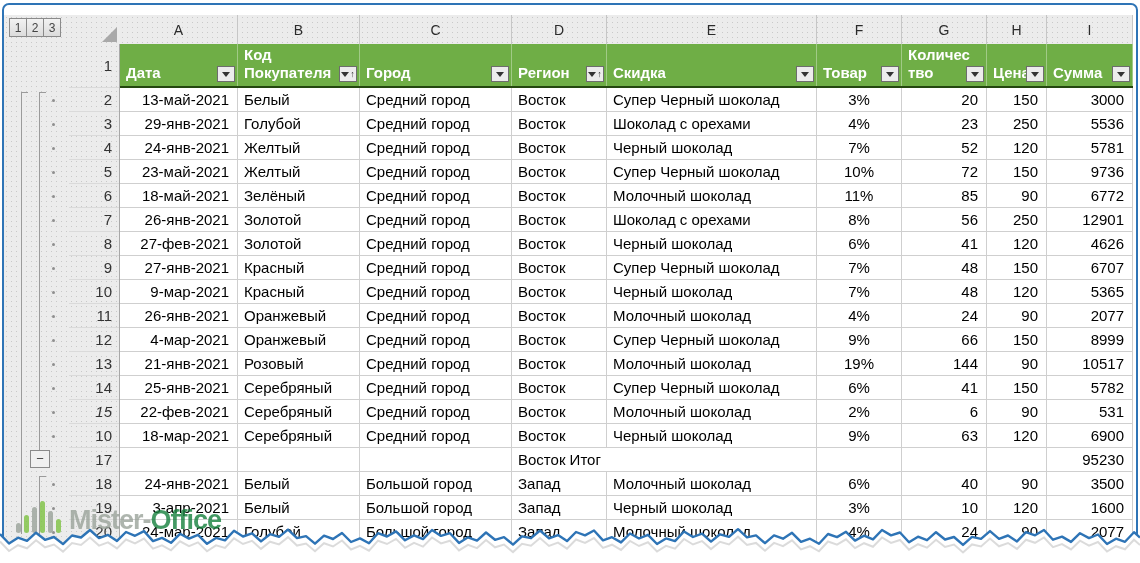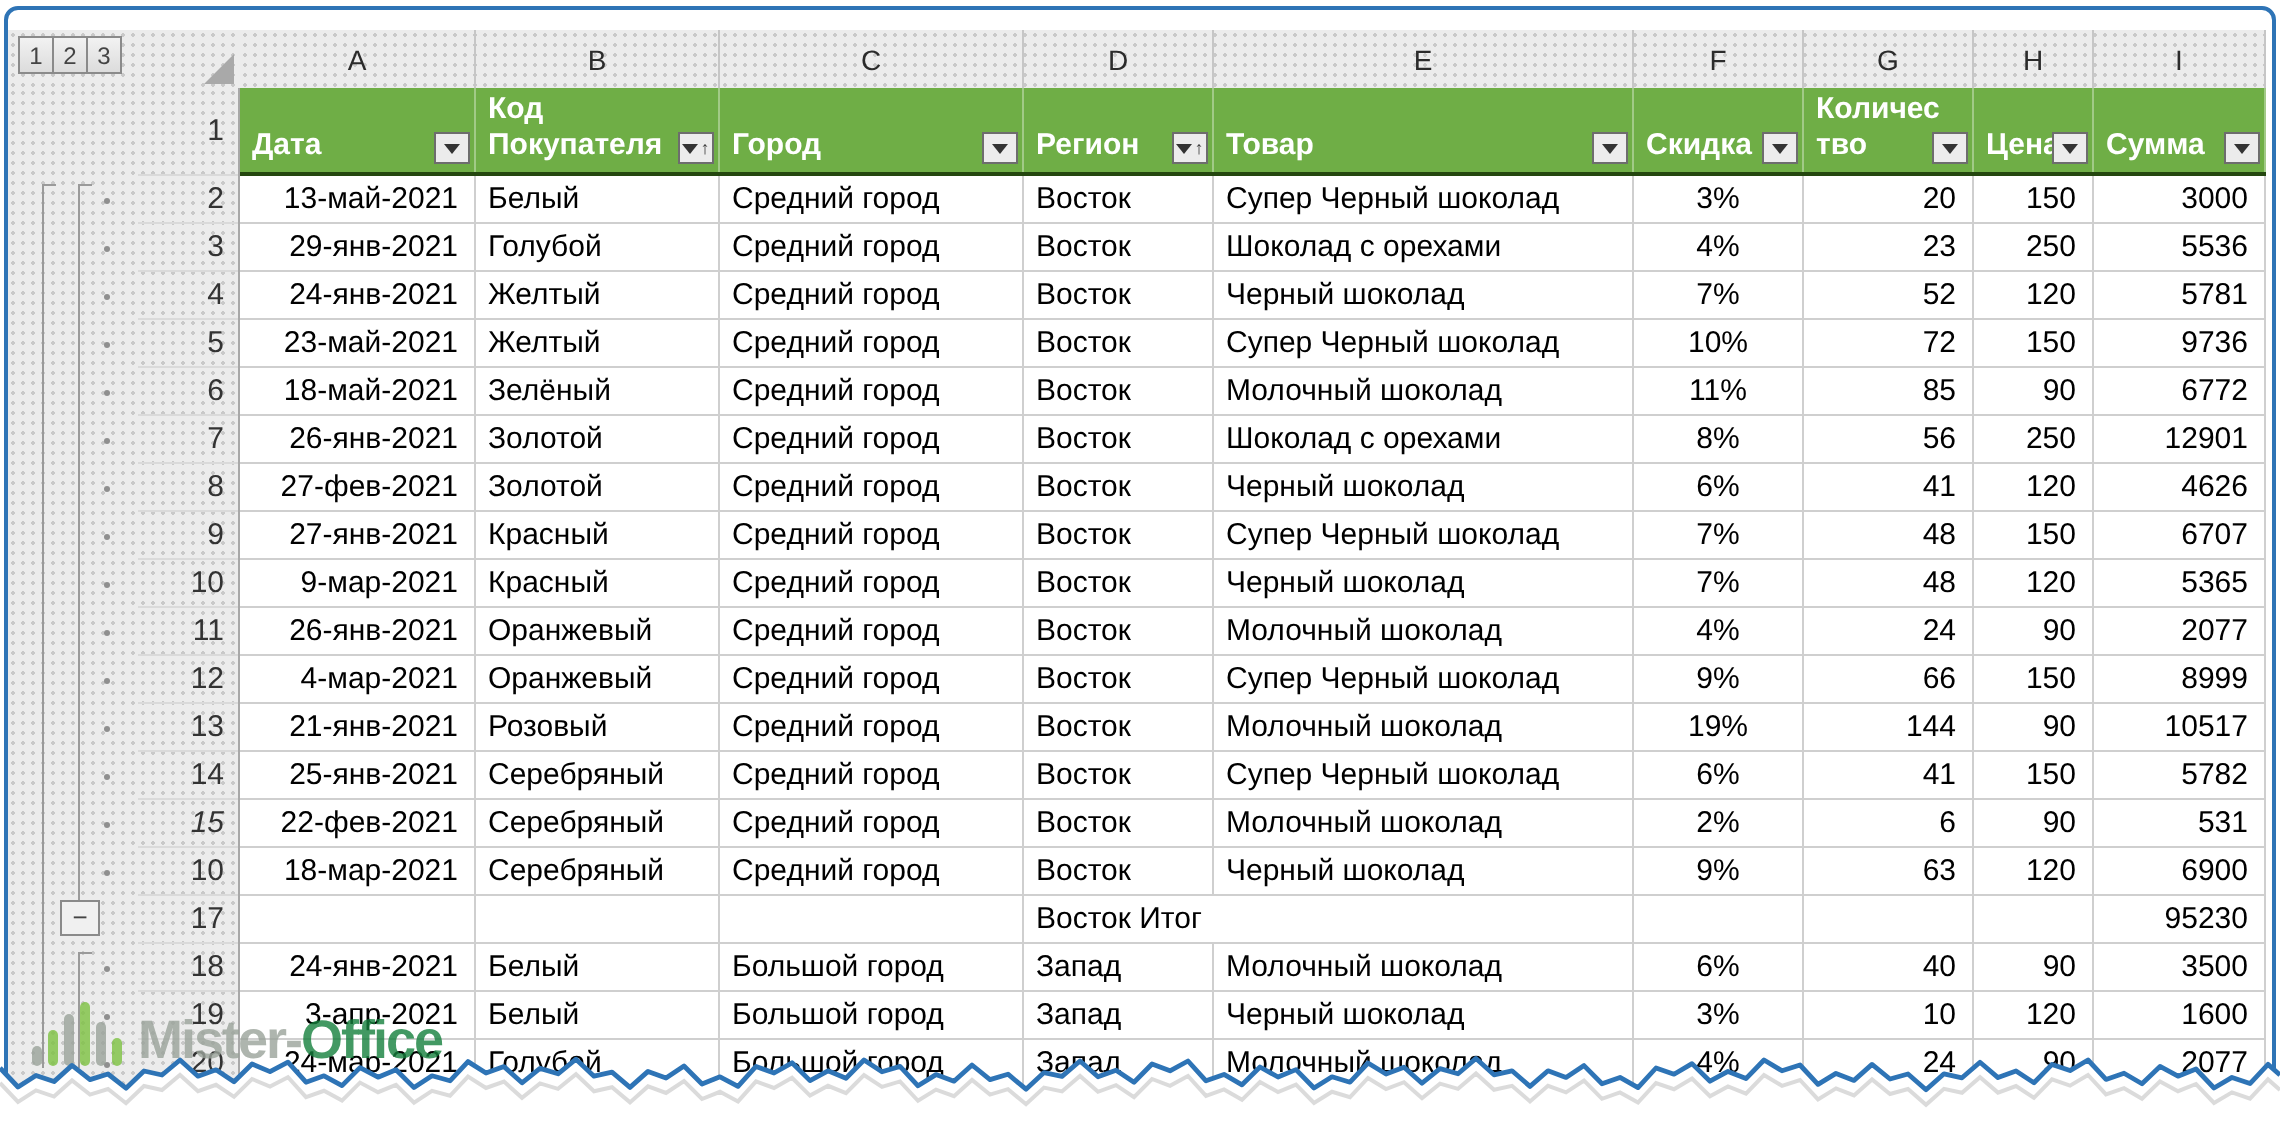--- a/index.html
+++ b/index.html
@@ -168,27 +168,27 @@
           </div>
         </div>
         <div class="hcell">
           <span>Регион</span>
           <div class="fbtn">
             <span class="tri"></span>
             <span class="up">↑</span>
           </div>
         </div>
         <div class="hcell">
+          <span>Скидка</span>
+          <div class="fbtn">
+            <span class="tri"></span>
+          </div>
+        </div>
+        <div class="hcell">
           <span>Товар</span>
-          <div class="fbtn">
-            <span class="tri"></span>
-          </div>
-        </div>
-        <div class="hcell">
-          <span>Скидка</span>
           <div class="fbtn">
             <span class="tri"></span>
           </div>
         </div>
         <div class="hcell">
           <span>Количес</span>
           <span>тво</span>
           <div class="fbtn">
             <span class="tri"></span>
           </div>

